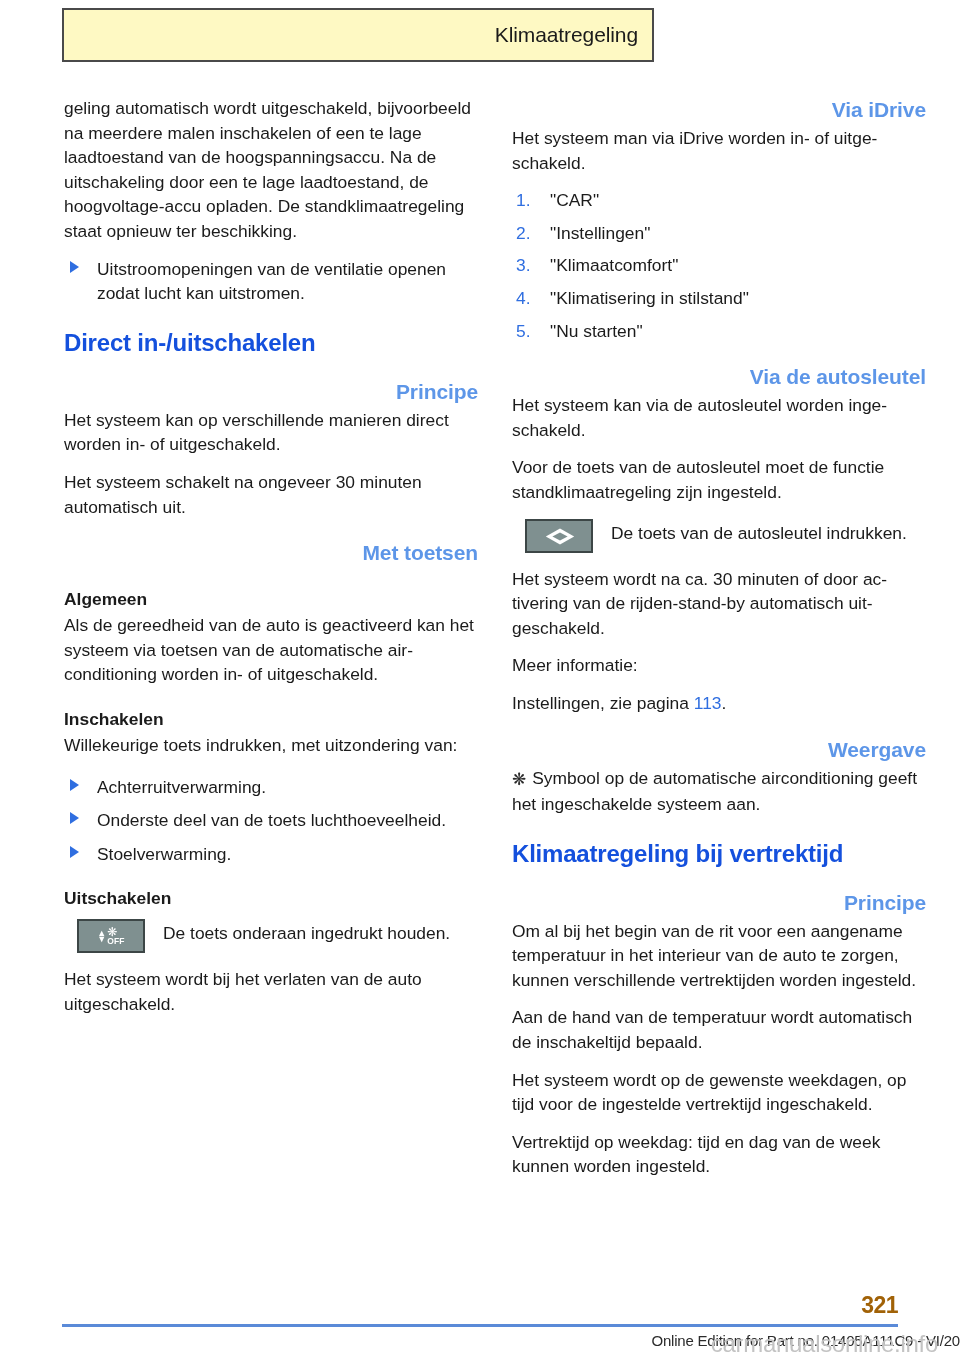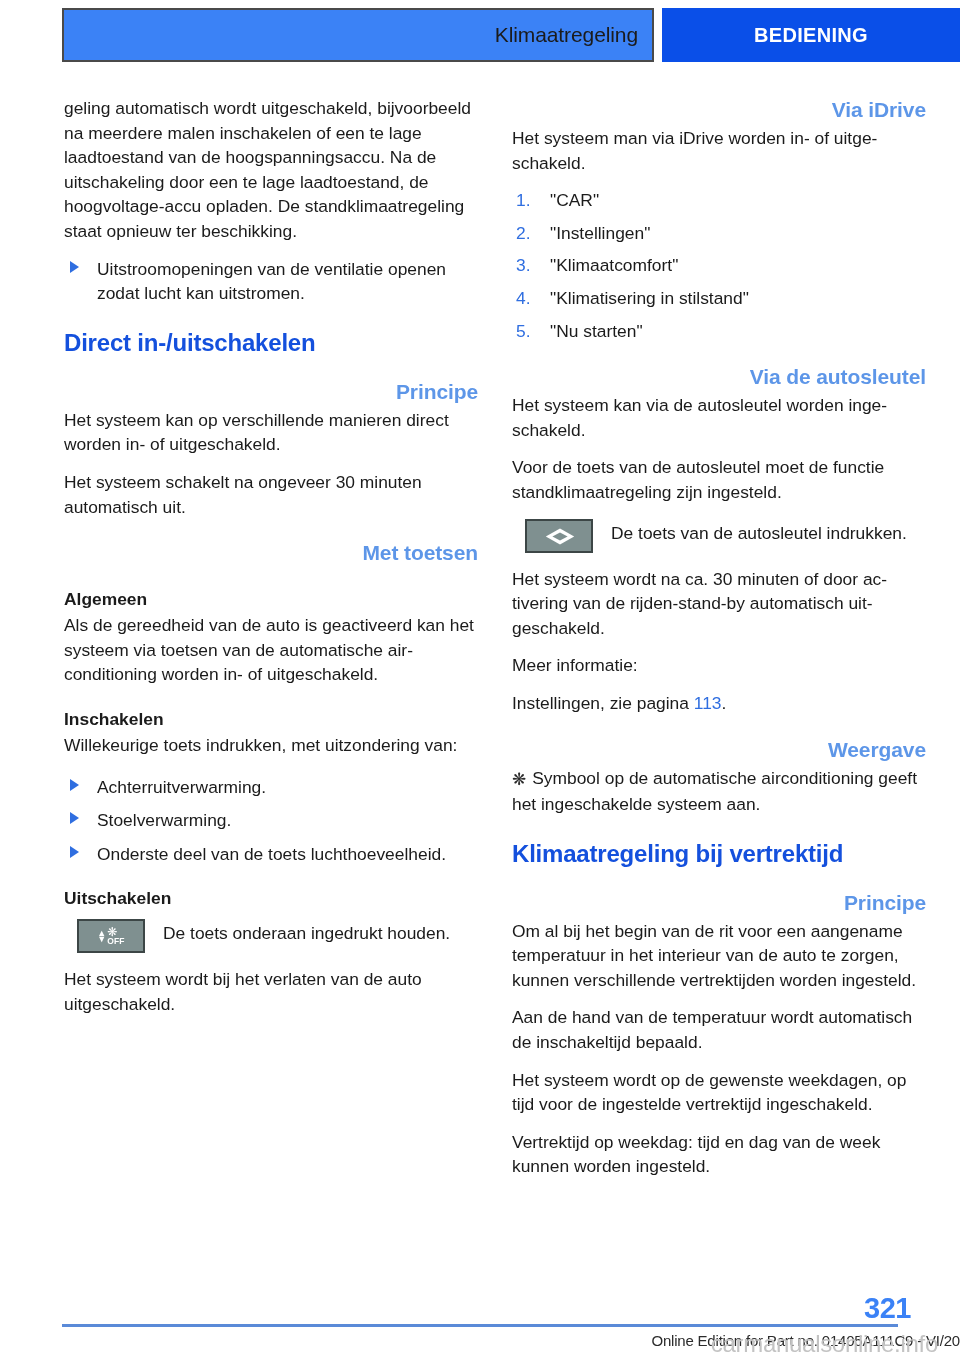--- a/index.html
+++ b/index.html
@@ -25,21 +25,21 @@
     height: 56px;
   }
   .hdr-left {
     position: absolute;
     left: 0;
     top: 0;
     width: 592px;
     height: 54px;
     box-sizing: border-box;
     border: 2px solid #4a4a4a;
-    background: #3b82f6;
+    background: #fef9c3;
     display: flex;
     align-items: center;
     justify-content: flex-end;
     padding-right: 14px;
   }
   .hdr-left span {
     font-size: 21px;
     color: #1b1b1b;
     letter-spacing: -0.1px;
   }
@@ -231,25 +231,25 @@
   .footer-rule {
     position: absolute;
     left: 62px;
     top: 1324px;
     width: 836px;
     height: 3px;
     background: #5a8ad8;
   }
   .pagenum {
     position: absolute;
-    right: 49px;
+    right: 62px;
     top: 1292px;
-    font-size: 29px;
-    font-weight: bold;
-    color: #3b82f6;
+    font-size: 23px;
+    font-weight: bold;
+    color: #a16207;
     letter-spacing: -0.5px;
   }
   .footline {
     position: absolute;
     left: 0;
     top: 1332px;
     width: 960px;
     text-align: right;
     font-size: 15px;
     color: #2b2b2b;
@@ -264,23 +264,20 @@
     letter-spacing: -0.3px;
   }
 </style>
 </head>
 <body>
 
 <div class="header">
   <div class="hdr-left">
     <span>Klimaatregeling</span>
   </div>
-  <div class="hdr-right">
-    <span>BEDIENING</span>
-  </div>
 </div>
 
 <div class="col col-left">
 
   <p class="body">geling automatisch wordt uitgeschakeld, bij­voorbeeld na meerdere malen inschakelen of een te lage laadtoestand van de hoogspan­ningsaccu. Na de uitschakeling door een te lage laadtoestand, de hoogvoltage-accu opla­den. De standklimaatregeling staat opnieuw ter beschikking.</p>
 
   <ul class="tri">
     <li>
       <span class="tri-mark"></span>
       <span>Uitstroomopeningen van de ventilatie openen zodat lucht kan uitstromen.</span>
@@ -301,25 +298,25 @@
   <h3 class="minor">Inschakelen</h3>
   <p class="body tight">Willekeurige toets indrukken, met uitzondering van:</p>
 
   <ul class="tri">
     <li>
       <span class="tri-mark"></span>
       <span>Achterruitverwarming.</span>
     </li>
     <li>
       <span class="tri-mark"></span>
+      <span>Onderste deel van de toets luchthoeveelheid.</span>
+    </li>
+    <li>
+      <span class="tri-mark"></span>
       <span>Stoelverwarming.</span>
-    </li>
-    <li>
-      <span class="tri-mark"></span>
-      <span>Onderste deel van de toets luchthoeveelheid.</span>
     </li>
   </ul>
 
   <h3 class="minor">Uitschakelen</h3>
 
   <div class="keyrow">
     <div class="keybox">
       <div class="fanoff">
         <div class="arrows">
           <span>▲</span>

